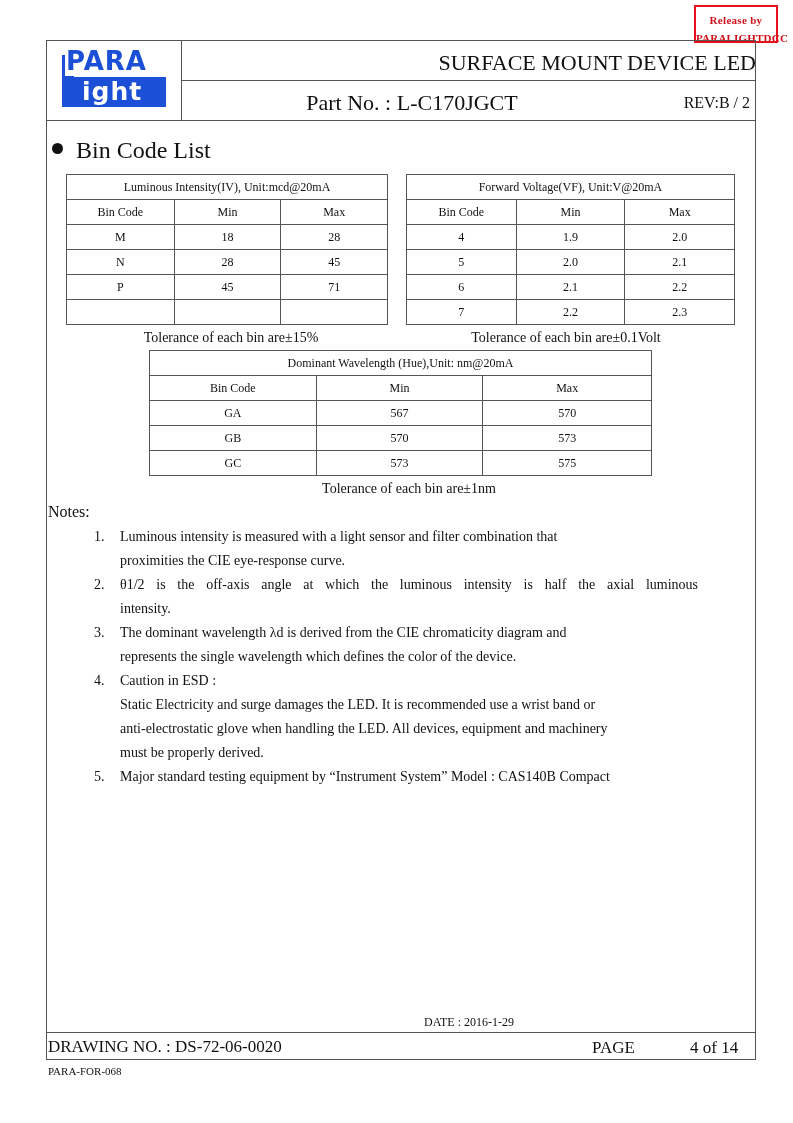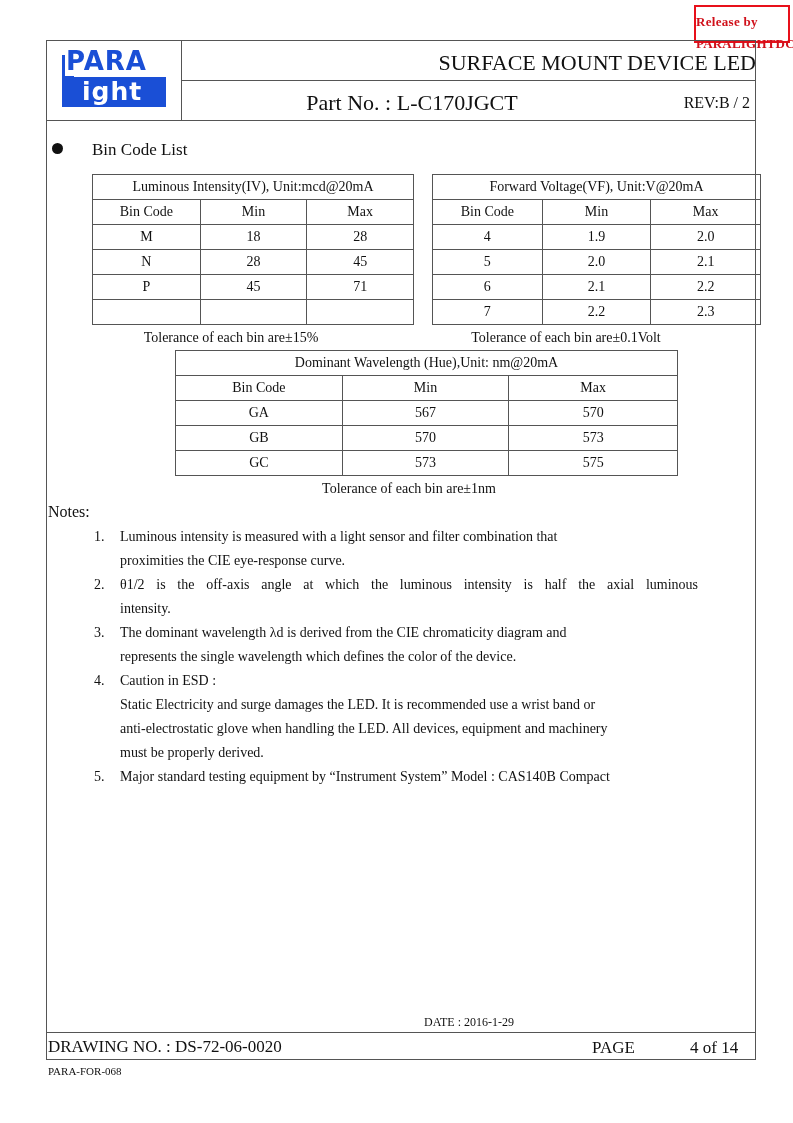--- a/index.html
+++ b/index.html
@@ -1,23 +1,23 @@
 <!DOCTYPE html>
 <html><head>
 <meta charset="utf-8">
 <style>
   html, body { margin:0; padding:0; background:#ffffff; }
   body { width:793px; height:1123px; position:relative; overflow:hidden;
          font-family:"Liberation Serif", serif; color:#111; }
   .abs { position:absolute; }
 
   
-  .stamp { left:694px; top:5px; width:96px; height:38px; border:2px solid #e8101a;
+  .stamp { left:694px; top:5px; width:84px; height:38px; border:2px solid #e8101a;
            color:#d0101a; font-family:"Liberation Serif", serif; font-weight:bold;
-           font-size:13px; box-sizing:border-box; }
+           font-size:11px; text-align:center; box-sizing:border-box; }
   .stamp .l1 { margin-top:7px; letter-spacing:0.3px; }
   .stamp .l2 { margin-top:6px; letter-spacing:0.2px; }
 
   
   .frame { left:46px; top:40px; width:710px; height:1020px; border-left:1px solid #555;
            border-right:1px solid #555; box-sizing:border-box; }
   .hline { height:1px; background:#555; }
   .vline { width:1px; background:#555; }
 
   
@@ -30,24 +30,24 @@
                color:#fff; font-family:"DejaVu Sans", sans-serif; font-weight:bold; font-size:25px;
                line-height:30px; padding-left:6px; box-sizing:border-box; letter-spacing:1px; }
   .logo-i-block { position:absolute; left:0; top:30px; width:16px; height:30px; background:#1a4fd6; }
 
   .title { left:182px; top:48px; width:574px; text-align:right; font-size:22px; line-height:30px; }
   .partno { left:182px; top:89px; width:460px; text-align:center; font-size:22px; line-height:28px; }
   .rev { left:660px; top:92px; width:90px; text-align:right; font-size:16px; line-height:22px; }
 
   
   .bullet { left:52px; top:143px; width:11px; height:11px; border-radius:50%; background:#111; }
-  .section-title { left:76px; top:137px; font-size:17px; line-height:26px;margin-left:16px; }
-
-  
-  table.bin { position:absolute; border-collapse:collapse; font-size:14px;margin-left:26px; }
+  .section-title { left:76px; top:137px; font-size:24px; line-height:26px; }
+
+  
+  table.bin { position:absolute; border-collapse:collapse; font-size:12px; }
   table.bin td { border:1px solid #555; text-align:center; height:24px; padding:0; line-height:24px; }
   table.bin td.head { height:24px; }
   .tol { font-size:14px; text-align:center; line-height:18px; }
 
   
   .notes-label { left:48px; top:502px; font-size:16px; line-height:20px; }
   .notes { left:94px; top:525px; width:604px; font-size:14px; line-height:24px; }
   .note { position:relative; padding-left:26px; }
   .note .num { position:absolute; left:0; top:0; }
   .note .just { text-align:justify; text-align-last:justify; }

